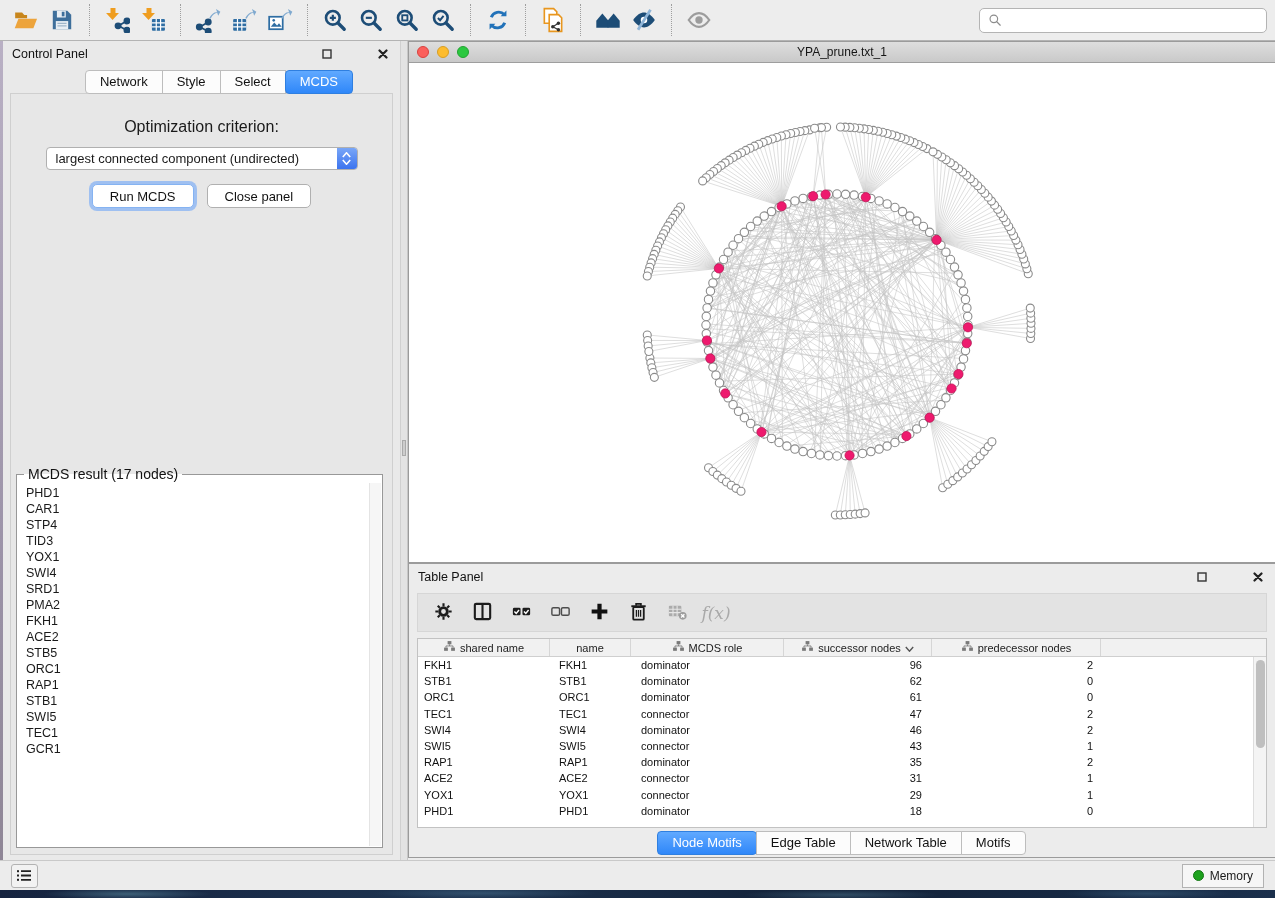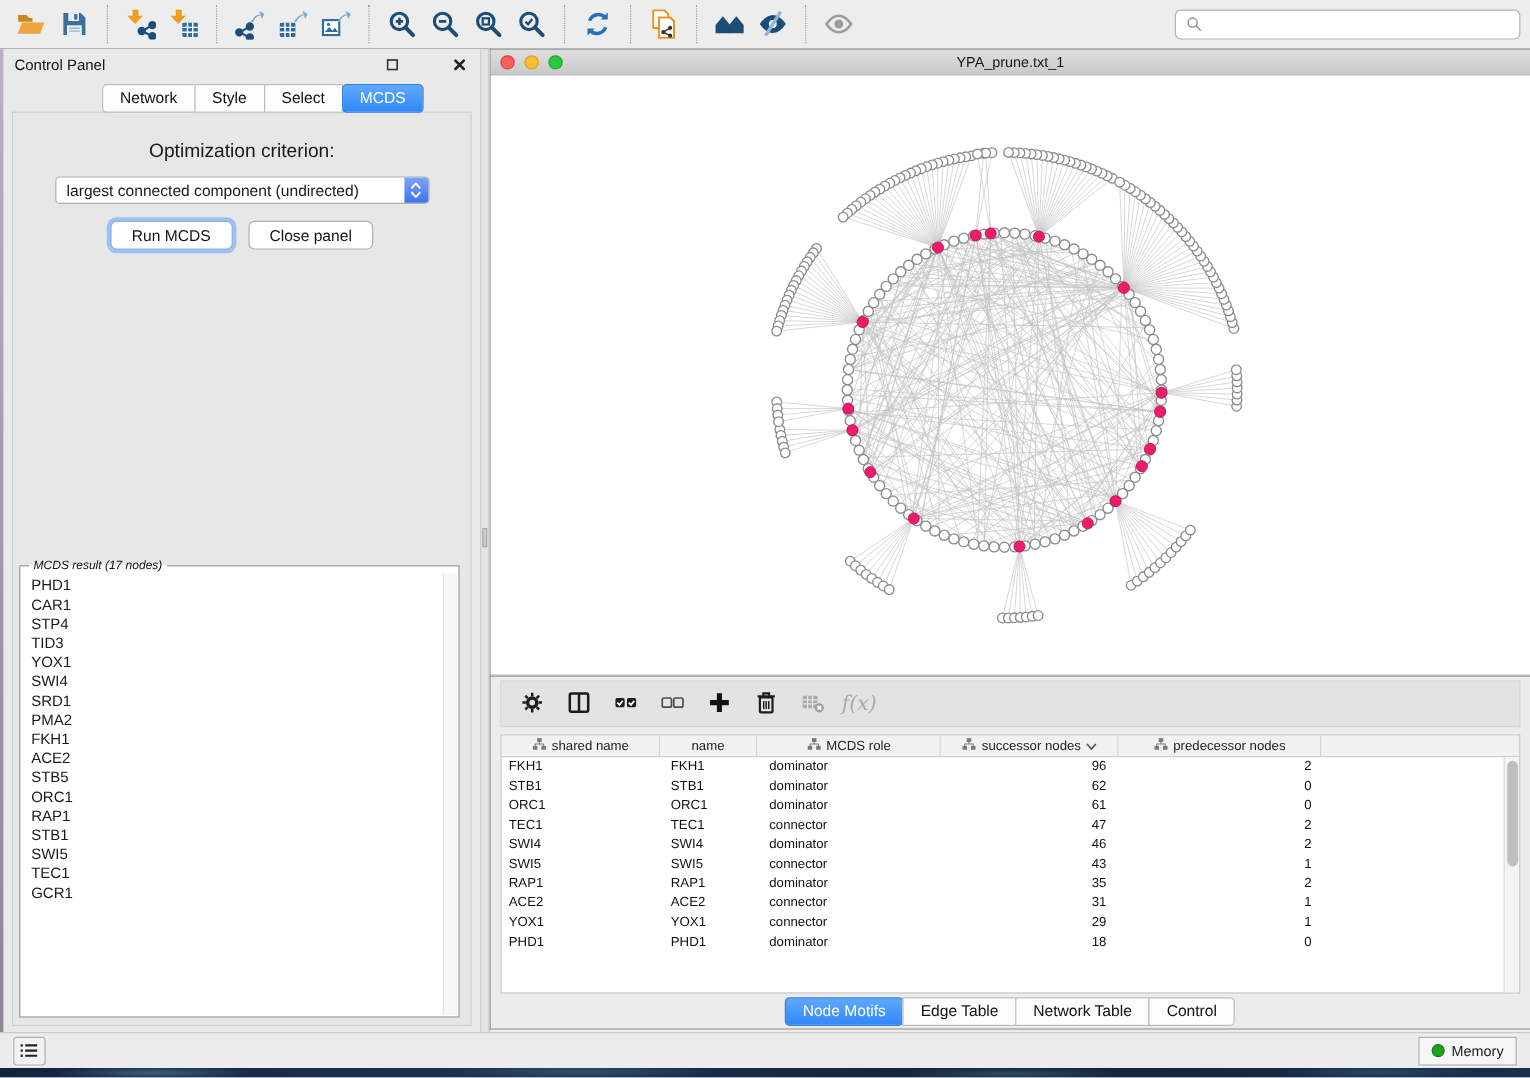--- a/index.html
+++ b/index.html
@@ -49,21 +49,21 @@
   .select-box .value { flex:1; padding-left:9px; font-size:13px; white-space:nowrap; }
   .select-box .stepper { width:20px; height:21px; border-radius:0 3px 3px 0;
                          background:linear-gradient(#79a6f7,#3c74ef); display:flex; flex-direction:column;
                          align-items:center; justify-content:center; gap:1px; }
   .btn-row { display:flex; justify-content:center; gap:13px; margin-top:14px; }
   .push-btn { height:24px; padding:0 17px; background:#fff; border:1px solid #b0b0b0; border-radius:5px;
               font-size:13px; font-family:inherit; cursor:pointer; color:#111; }
   .push-btn.focused { border-color:#85b3f2; box-shadow:0 0 0 3px rgba(100,160,250,.55); }
   .result-fieldset { position:absolute; left:5px; right:9px; top:372px; bottom:6px;
                      border:1px solid #989898; background:#fff; padding:0; }
-  .result-fieldset legend { margin-left:7px; padding:0 4px; font-size:10px; color:#111;font-style:italic; }
+  .result-fieldset legend { margin-left:7px; padding:0 4px; font-size:14px; color:#111; }
   .result-list { position:absolute; left:0; right:13px; top:0; bottom:0; overflow:hidden; padding:3px 0 0 9px; }
   .result-item { font-size:12.5px; line-height:16px; }
   .list-scroll { position:absolute; top:1px; right:1px; bottom:1px; width:12px; background:#f6f6f6;
                  border-left:1px solid #e4e4e4; }
 
   
   .v-split { position:absolute; left:400px; top:41px; width:8px; bottom:38px; background:#e3e3e3;
              border-left:1px solid #d0d0d0; border-right:1px solid #c7c7c7; cursor:col-resize; }
   .v-split .grip { position:absolute; top:399px; left:1px; width:4px; height:16px;
                    background:#cdcdcd; border:1px solid #aaa; }
@@ -1016,20 +1016,34 @@
             <circle cx="316.3041384696139" cy="330.4473119777893" r="4.6" fill="#ee1a6e" stroke="#c11457" stroke-width="0.8"></circle>
             <circle cx="301.3461360928158" cy="295.46339428958856" r="4.6" fill="#ee1a6e" stroke="#c11457" stroke-width="0.8"></circle>
             <circle cx="297.9215184380437" cy="277.5109198481517" r="4.6" fill="#ee1a6e" stroke="#c11457" stroke-width="0.8"></circle>
             <circle cx="309.8599390409301" cy="205.39676690694034" r="4.6" fill="#ee1a6e" stroke="#c11457" stroke-width="0.8"></circle>
           </g>
         </svg>
       </div>
   </div>
 
   <div class="table-panel">
+    <div class="panel-header">
+      <span>Table Panel</span>
+      <span class="spacer"></span>
+      <span class="win-ctl">
+        <svg width="10" height="10" viewBox="0 0 10 10">
+            <rect x="1" y="1" width="8" height="8" fill="none" stroke="#333" stroke-width="1.4"></rect>
+          </svg>
+      </span>
+      <span class="win-ctl">
+        <svg width="10" height="10" viewBox="0 0 10 10">
+            <path d="M1.5 1.5l7 7M8.5 1.5l-7 7" stroke="#222" stroke-width="2.2" stroke-linecap="round"></path>
+          </svg>
+      </span>
+    </div>
     <div class="tp-toolbar" id="tp-toolbar">
         <div class="tp-btn">
           <span><svg width="23" height="23" viewBox="0 0 24 24">
               <g stroke="#1c1c1c" stroke-width="2.2">
                 <circle cx="12" cy="12" r="4" fill="none" stroke-width="3"></circle>
                 <path d="M12 3.5v3M12 17.5v3M3.5 12h3M17.5 12h3M6 6l2.1 2.1M15.9 15.9L18 18M18 6l-2.1 2.1M8.1 15.9L6 18"></path>
               </g>
             </svg></span>
         </div>
         <div class="tp-btn">
@@ -1203,21 +1217,21 @@
           </div>
         </div>
       <div class="tscroll">
           <div class="thumb"></div>
         </div>
     </div>
     <div class="tp-tabs">
       <div class="tab active">Node Motifs</div>
       <div class="tab">Edge Table</div>
       <div class="tab">Network Table</div>
-      <div class="tab">Control</div>
+      <div class="tab">Motifs</div>
     </div>
   </div>
 
   <div class="status-bar">
     <div class="list-btn">
       <svg width="15" height="13" viewBox="0 0 15 13">
         <g stroke="#222" stroke-width="1.8">
             <path d="M4 2.2h10M4 6.5h10M4 10.8h10"></path>
           </g>
         <g fill="#222">

